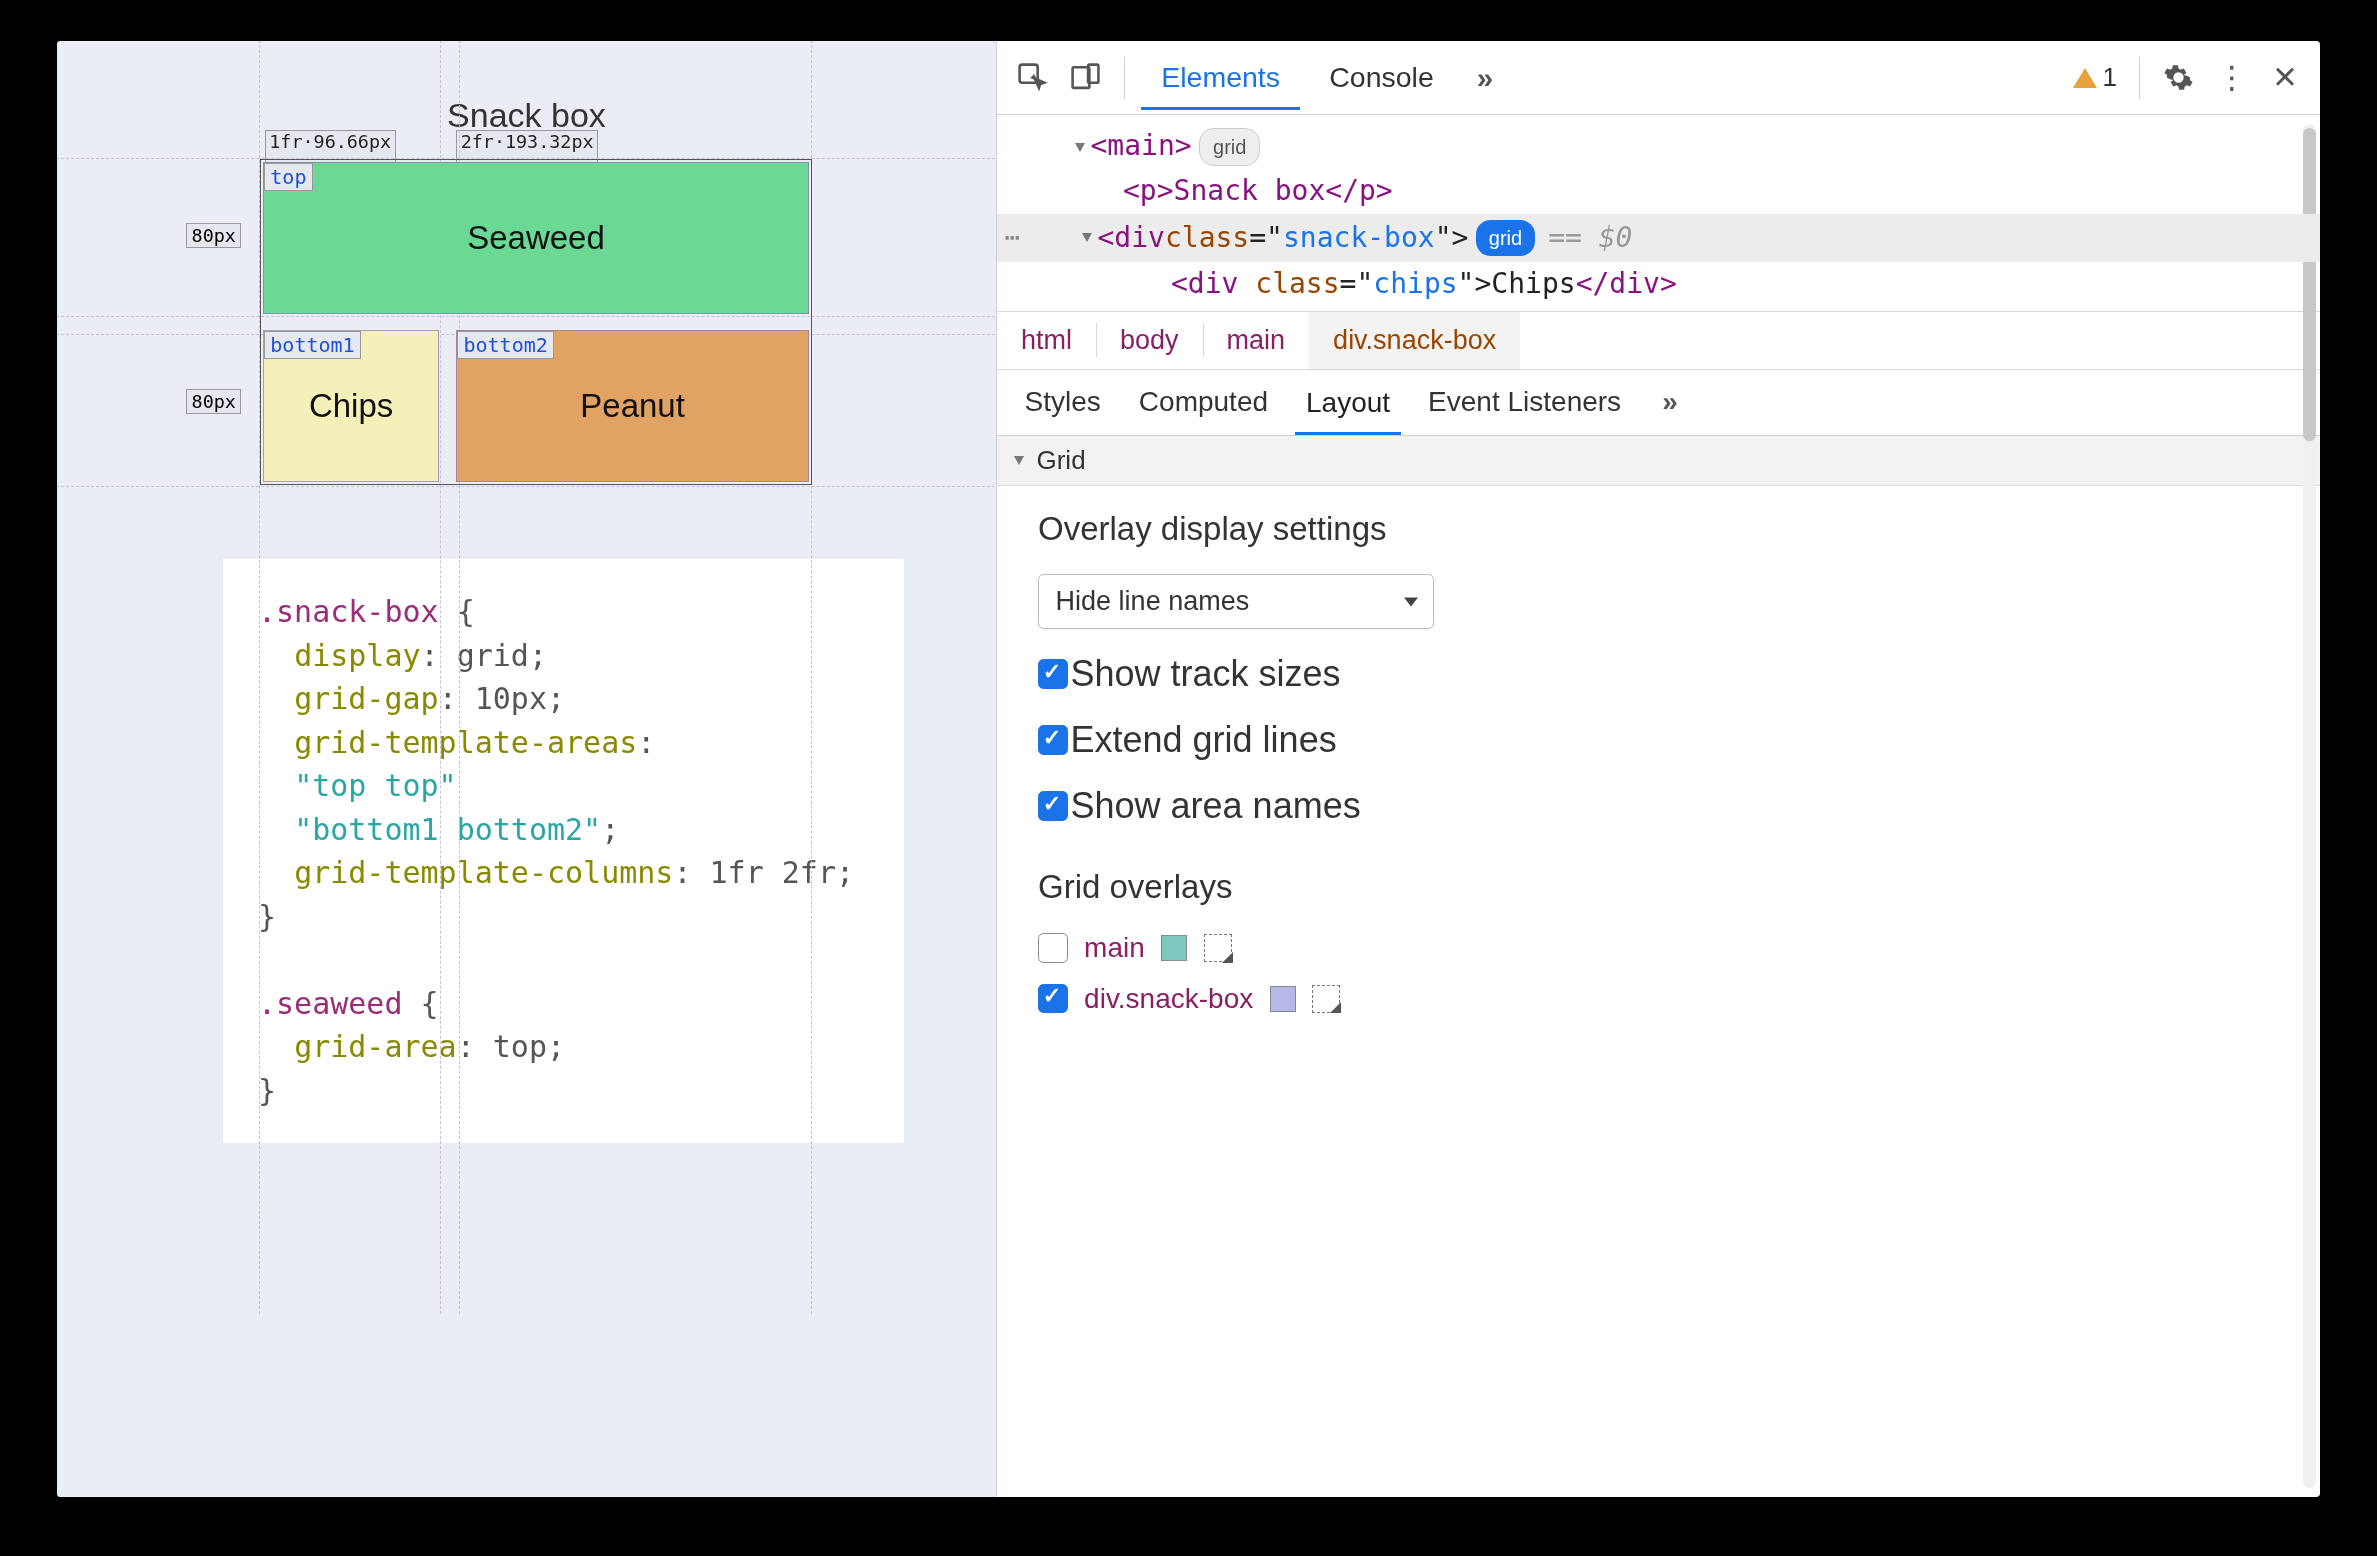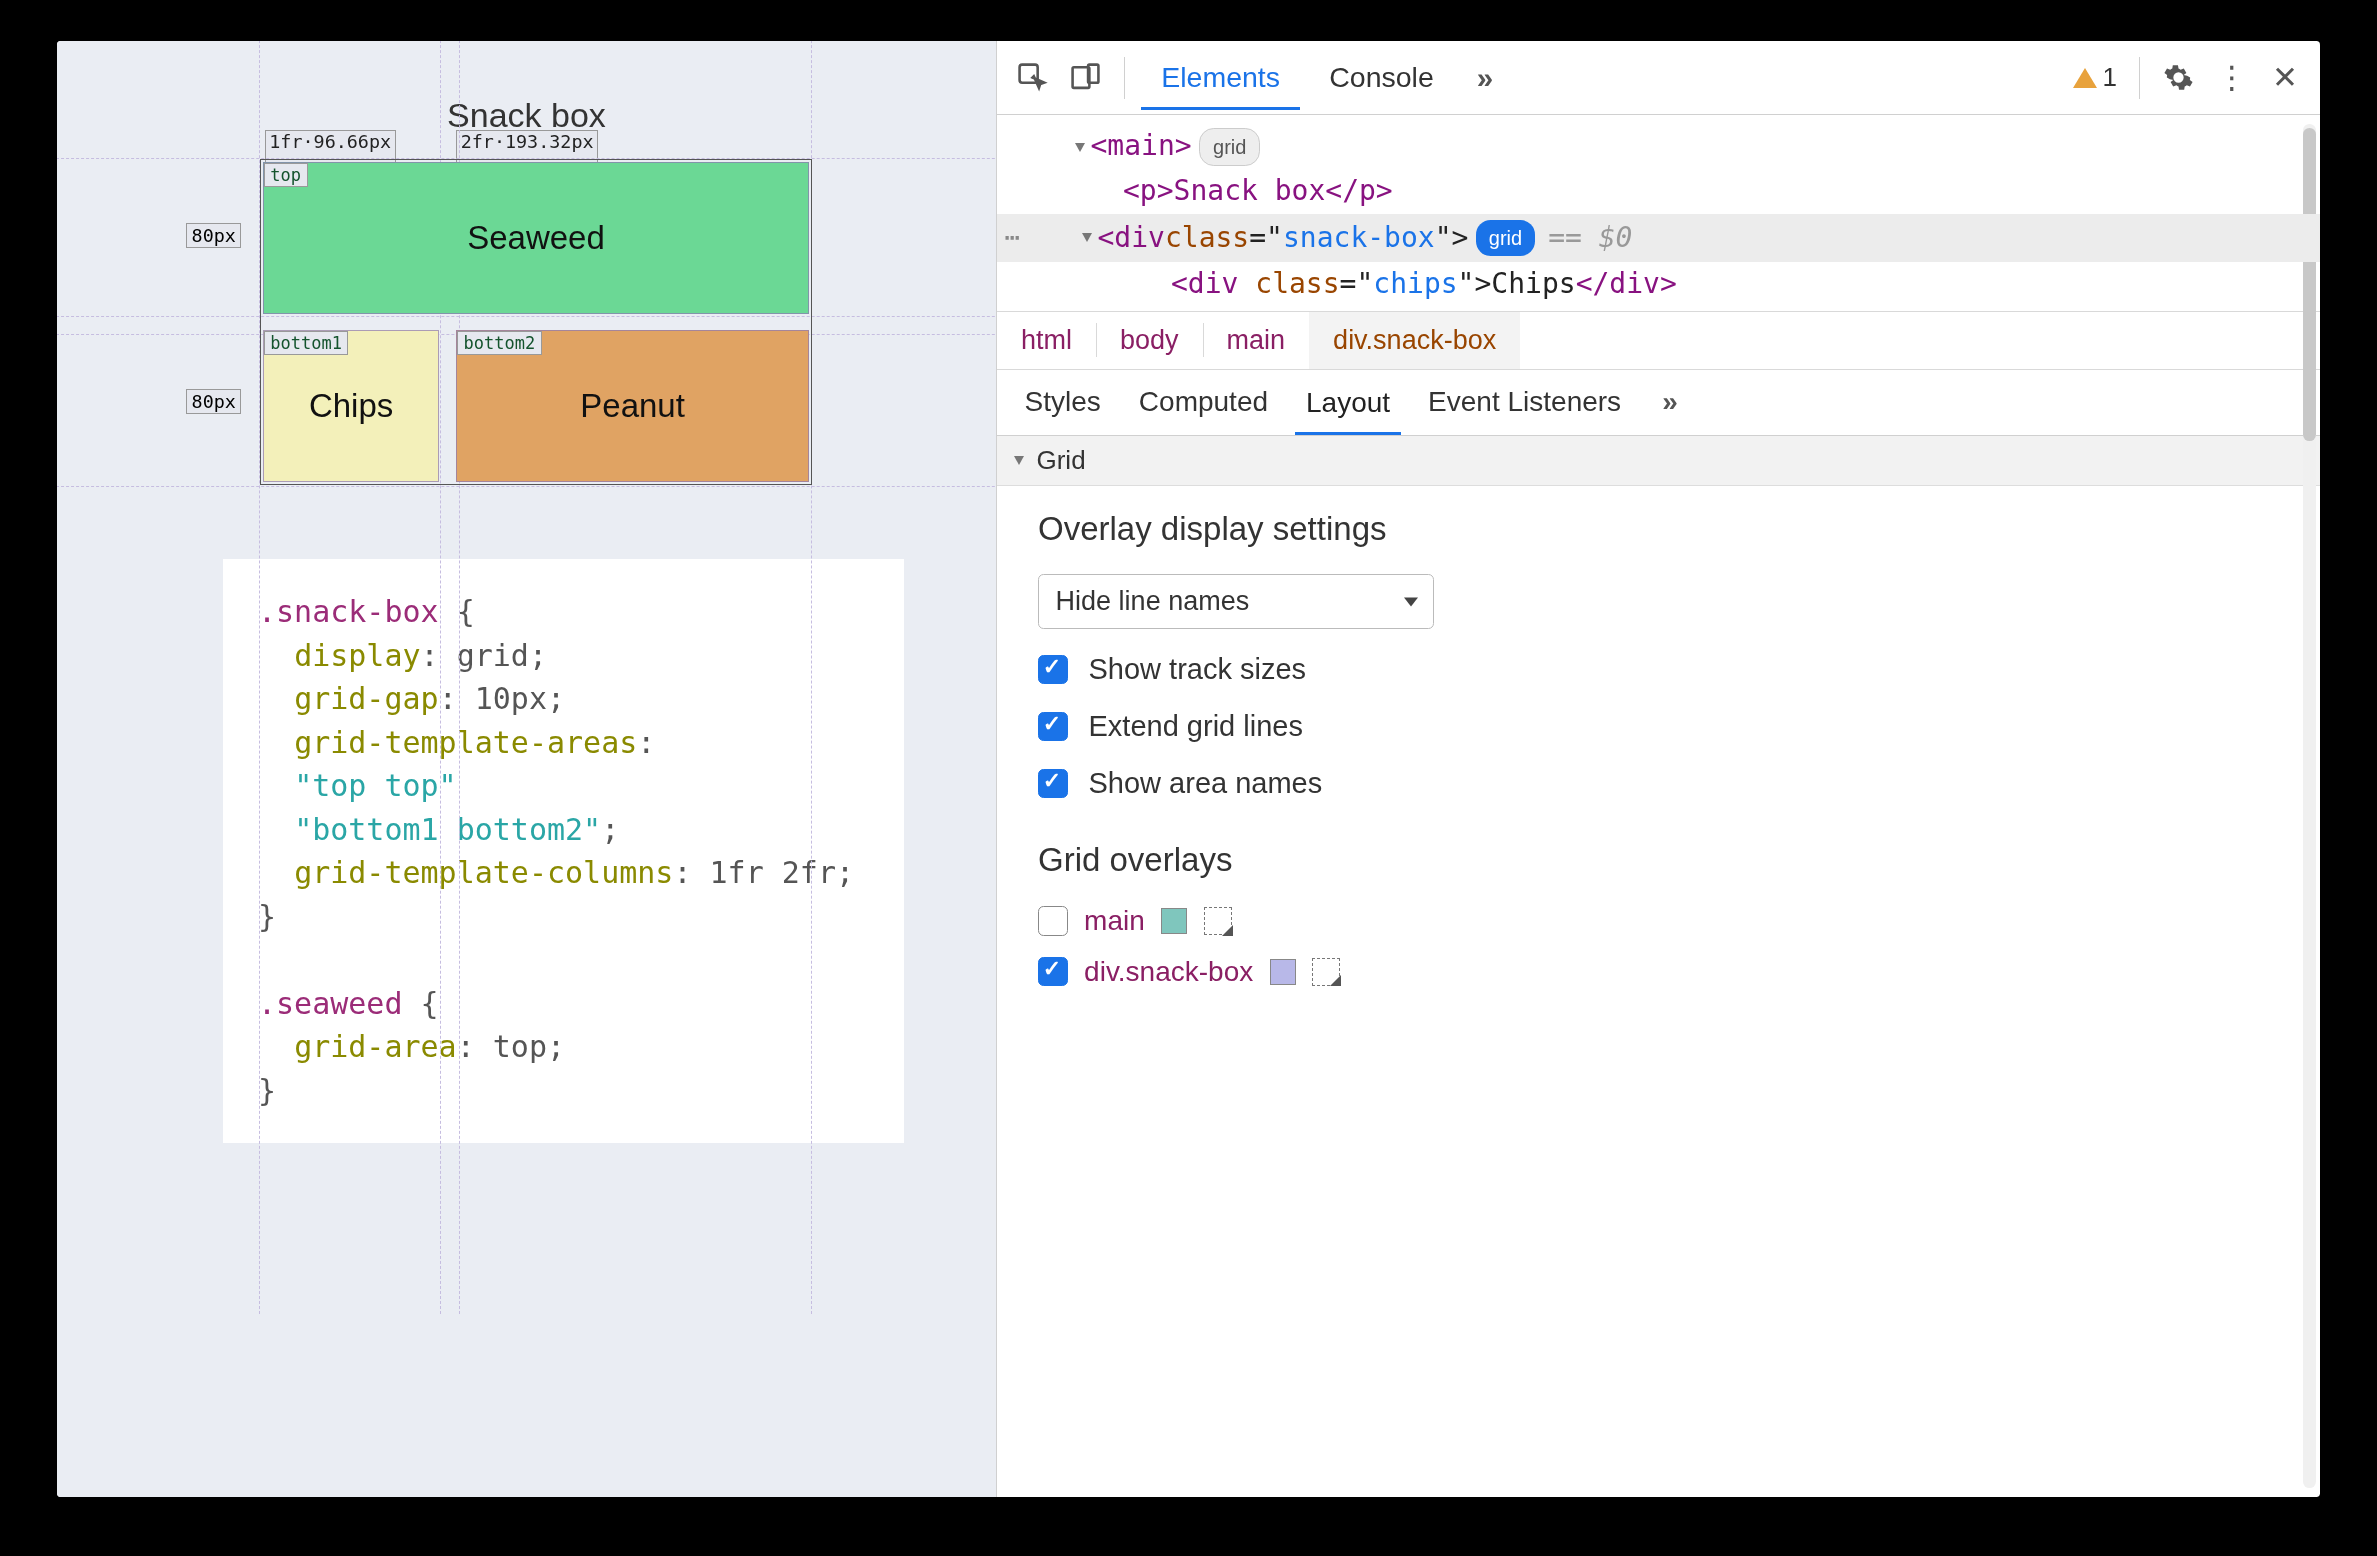--- a/index.html
+++ b/index.html
@@ -62,22 +62,22 @@
     }
     .seaweed { grid-area: top; background: #6bd895; border: 0.9px solid rgba(140,120,180,0.7); }
     .chips   { grid-area: b1;  background: #f3f0ba; border: 0.9px solid rgba(140,120,180,0.7); }
     .peanut  { grid-area: b2;  background: #e0a363; border: 0.9px solid rgba(140,120,180,0.7); }
     .area-tag {
       position: absolute;
       top: 0; left: 0;
       background: #e6e8ef;
       border: 0.9px solid #999;
       font-family: ui-monospace, Menlo, monospace;
-      font-size: 17px;
-      color: #14532d;
+      font-size: 20px;
+      color: #1d4ed8;
       padding: 0.9px 5.5px;
     }
     .col-measure {
       position: absolute;
       top: -29.5px;
       height: 44px;
       font-family: ui-monospace, Menlo, monospace;
       font-size: 18.4px;
       color: #222;
       background: #e6e8ef;
@@ -257,23 +257,23 @@
       right: 14.7px; top: 50%;
       transform: translateY(-50%);
       width: 0; height: 0;
       border-left: 7.4px solid transparent;
       border-right: 7.4px solid transparent;
       border-top: 9.2px solid #444;
     }
     .chk-row {
       display: flex;
       align-items: center;
-      gap: 21px;
+      gap: 3px;
       margin: 24px 0;
-      font-size: 29px;
+      font-size: 36px;
     }
     .chk {
       width: 29.5px; height: 29.5px;
       border-radius: 5.5px;
       border: 1.8px solid #1a73e8;
       background: #1a73e8;
       position: relative;
       cursor: pointer;
       flex-shrink: 0;
     }

